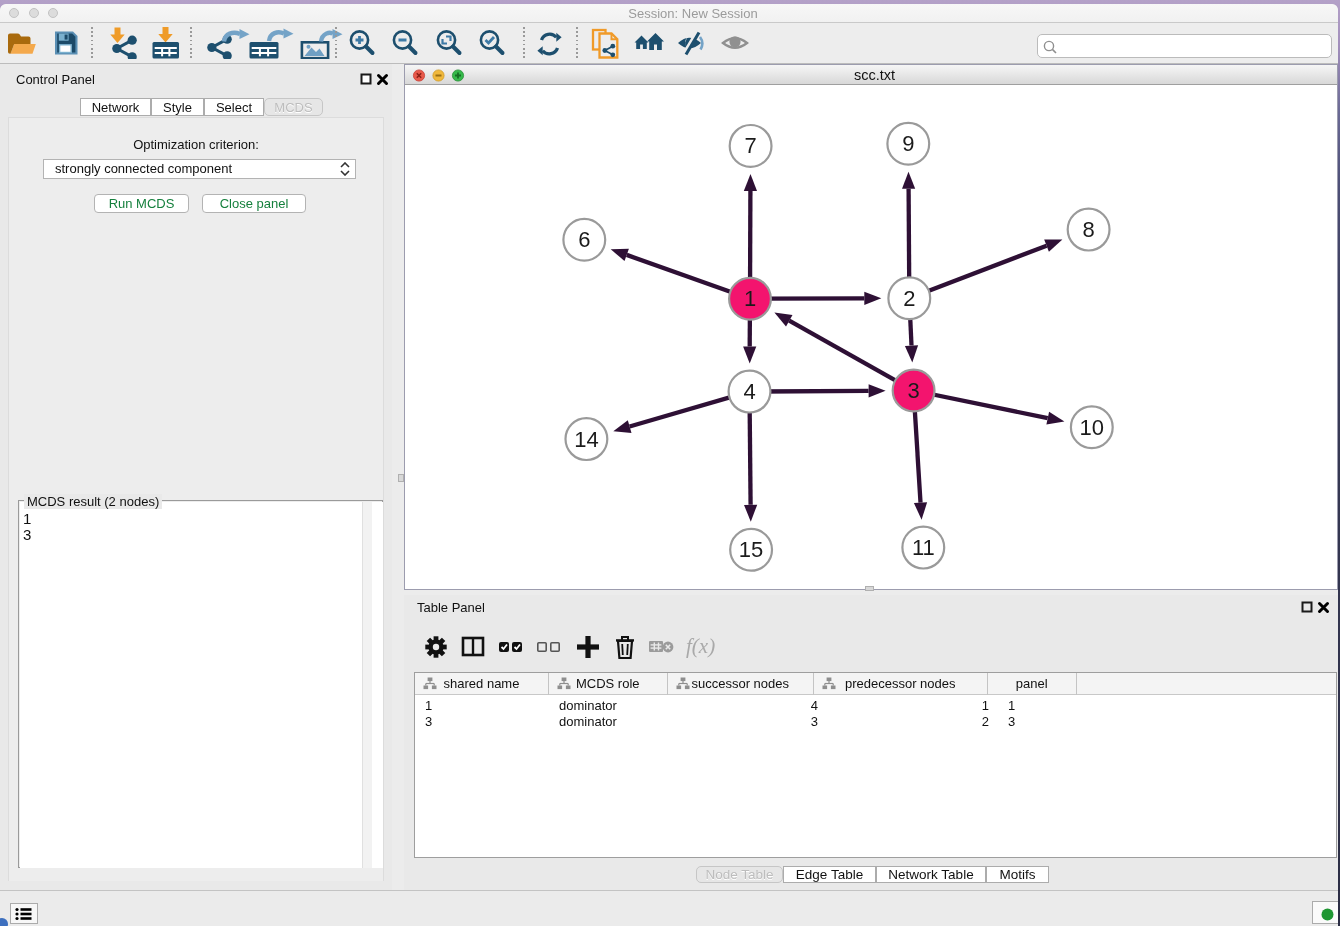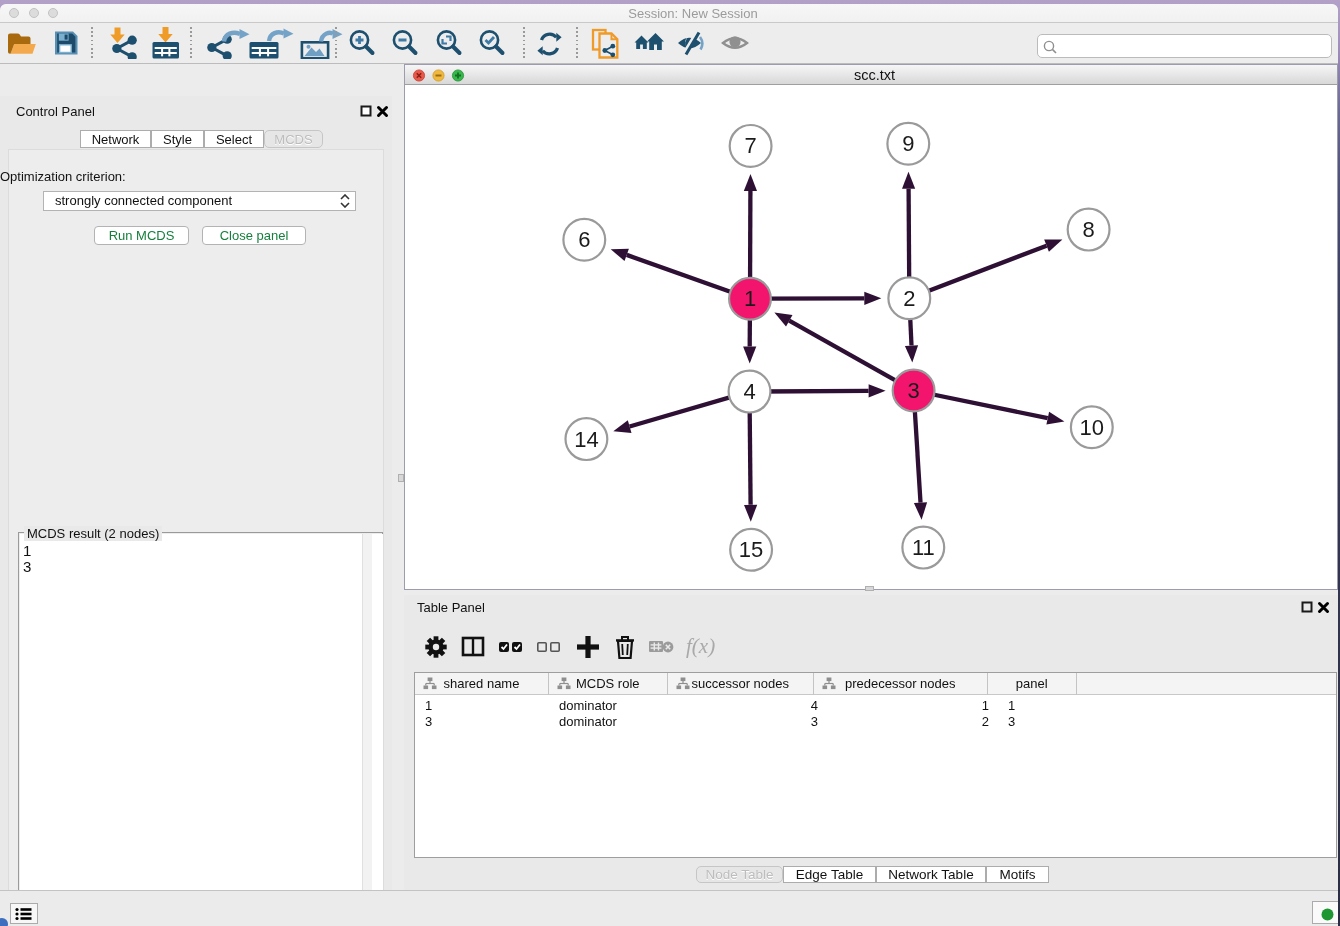--- a/index.html
+++ b/index.html
@@ -17,31 +17,31 @@
   #titletext { width:100%; text-align:center; top:2px; font-size:13px; color:#9b9b9b; }
   
   #toolbar { left:0; top:19px; width:1338px; height:41px; background:#ededed;
              border-bottom:1px solid #bcbcbc; }
   .tsep { position:absolute; top:4px; height:34px; width:1.5px;
           background:repeating-linear-gradient(#999 0 1.6px, rgba(0,0,0,0) 1.6px 4.2px); }
   .ticon { position:absolute; top:8px; }
   #searchbox { left:1037px; top:11px; width:295px; height:24px; background:#fff;
                border:1px solid #bbb; border-radius:5px; }
   
-  #cp { left:0; top:60px; width:392px; height:826px; background:#e9e9e9;margin-top:32px; }
+  #cp { left:0; top:60px; width:392px; height:826px; background:#e9e9e9; }
   #cph { left:16px; top:8px; font-size:13px; color:#111; }
   .wicon { position:absolute; top:9px; }
   #cptabs { top:34px; left:0; width:392px; height:20px; }
   .tab { position:absolute; top:0; height:18px; background:#fff; border:1px solid #acacac;
          font-size:13px; color:#111; text-align:center; line-height:17px; }
   .tabsel { background:#e6e6e6; border:1px solid #c6c6c6; color:#bdbdbd;
             text-shadow:0 1px 0 #fff; border-radius:5px; }
   #cpcontent { left:8px; top:53px; width:376px; height:764px; background:#ededed;
                border:1px solid #dcdcdc; border-bottom:none; }
-  #optlabel { top:73px; width:392px; text-align:left; font-size:13px; color:#111; }
+  #optlabel { top:73px; width:392px; text-align:center; font-size:13px; color:#111; }
   #dropdown { left:43px; top:95px; width:313px; height:20px; background:#fff;
               border:1px solid #b3b3b3; border-radius:0; font-size:13px; color:#111;
               line-height:18px; padding-left:11px; }
   .btn { position:absolute; height:19px; background:#fff; border:1px solid #b3b3b3;
          border-radius:4px; font-size:13px; color:#15803d; text-align:center; line-height:17px; }
   #fieldset { left:18px; top:436px; width:365px; height:368px; border:1px solid #9a9a9a; }
   #fslegend { left:5px; top:-7px; background:#e9e9e9; padding:0 3px; font-size:13px; color:#111; }
   #fstext { left:1px; top:1px; width:363px; height:366px; background:#fff;
             font-size:15px; color:#111; padding:9px 0 0 3px; line-height:16.2px; }
   #fsscroll { right:10px; top:1px; width:10px; height:366px; background:#f2f2f2;

